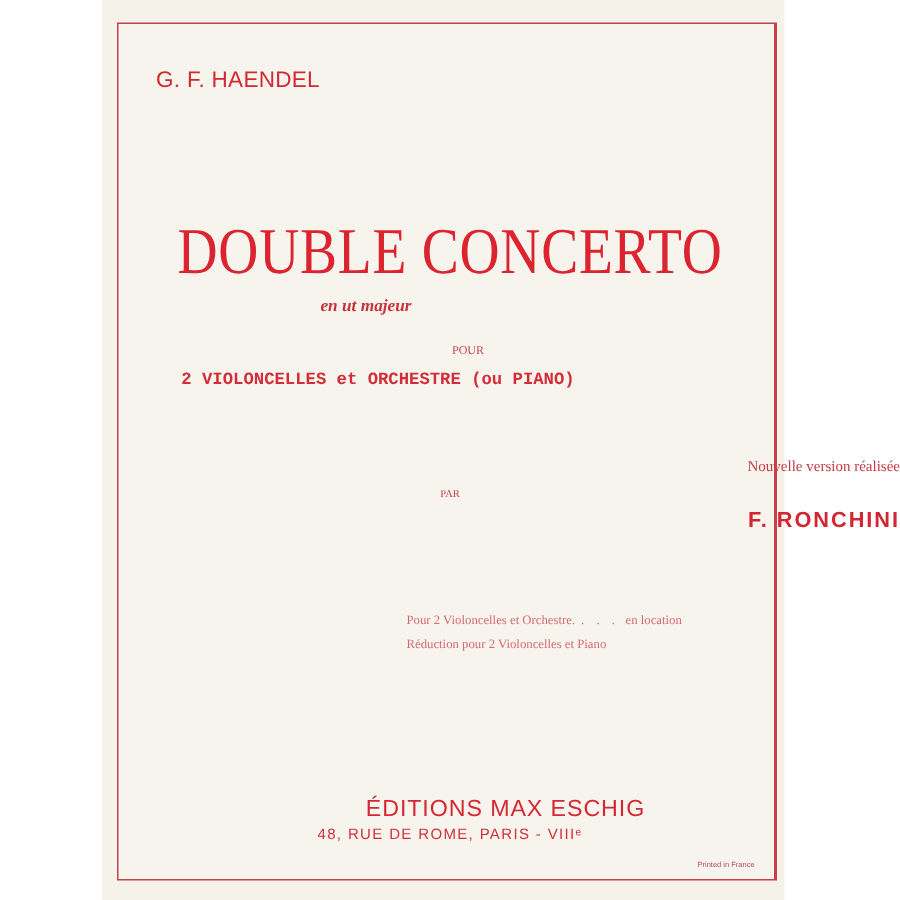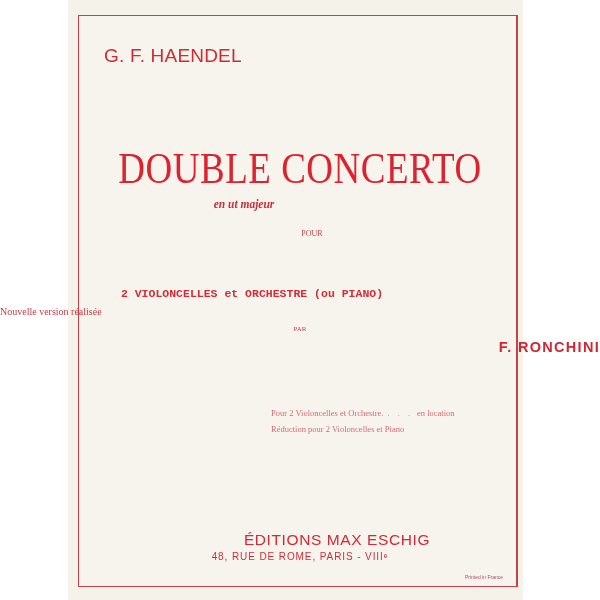--- a/index.html
+++ b/index.html
@@ -31,21 +31,21 @@
     }
     .txt {
       position: absolute;
       color: #d7232f;
       white-space: nowrap;
     }
     .composer {
       left: 104px;
       top: 45px;
       font-family: "Liberation Sans", sans-serif;
-      font-size: 19px;
+      font-size: 15px;
       letter-spacing: 0.2px;
       color: #d12a33;
     }
     .title {
       left: 0;
       width: 600px;
       text-align: center;
       top: 143px;
       font-family: "Liberation Serif", serif;
       font-size: 37px;
@@ -77,26 +77,25 @@
     }
     .instr {
       left: 0;
       width: 504px;
       text-align: center;
       top: 247px;
       font-family: "Liberation Mono", monospace;
       font-weight: bold;
       font-size: 11.5px;
       color: #d22d38;
-      margin-top: 40px;
     }
     .version {
       left: 0;
       width: 600px;
-      text-align: left;
+      text-align: right;
       top: 306px;
       font-family: "Liberation Serif", serif;
       font-size: 10px;
       color: #c63a45;
     }
     .par {
       left: 0;
       width: 600px;
       text-align: center;
       top: 325px;

